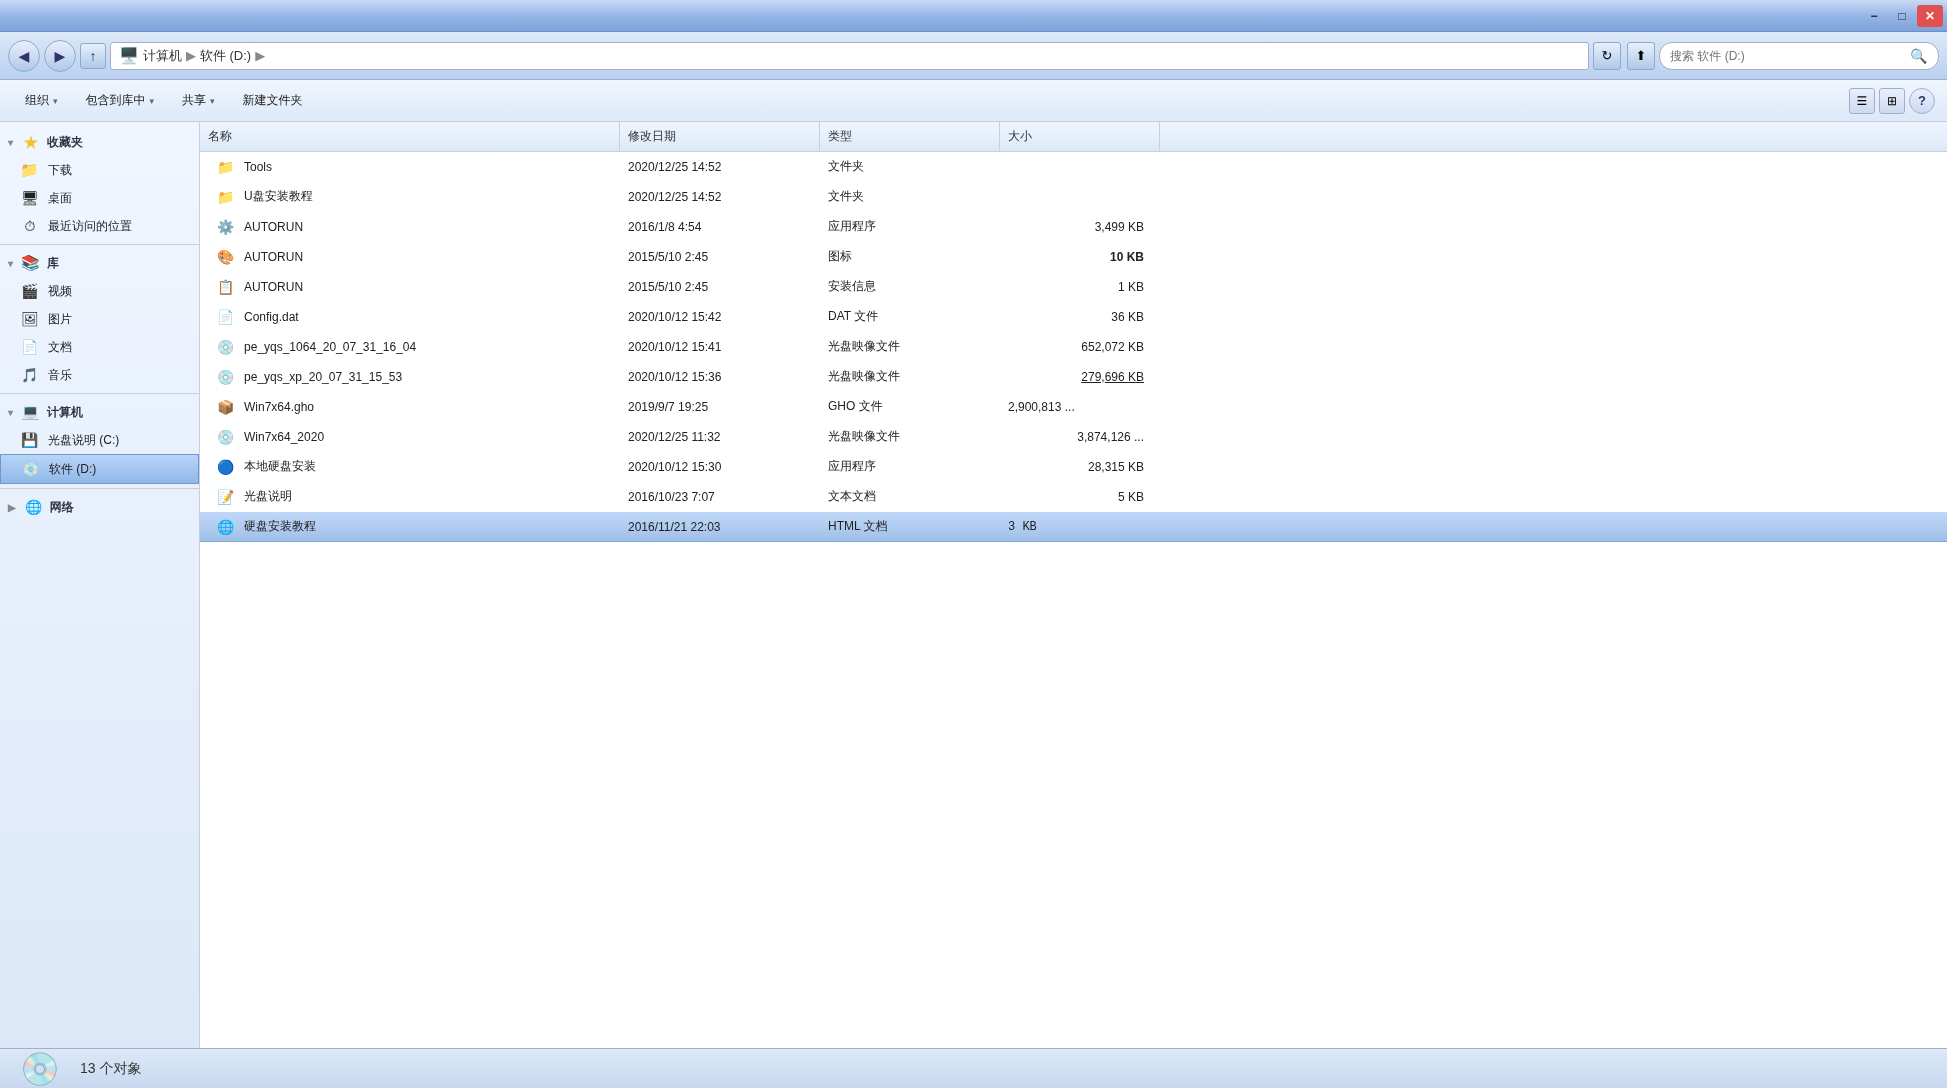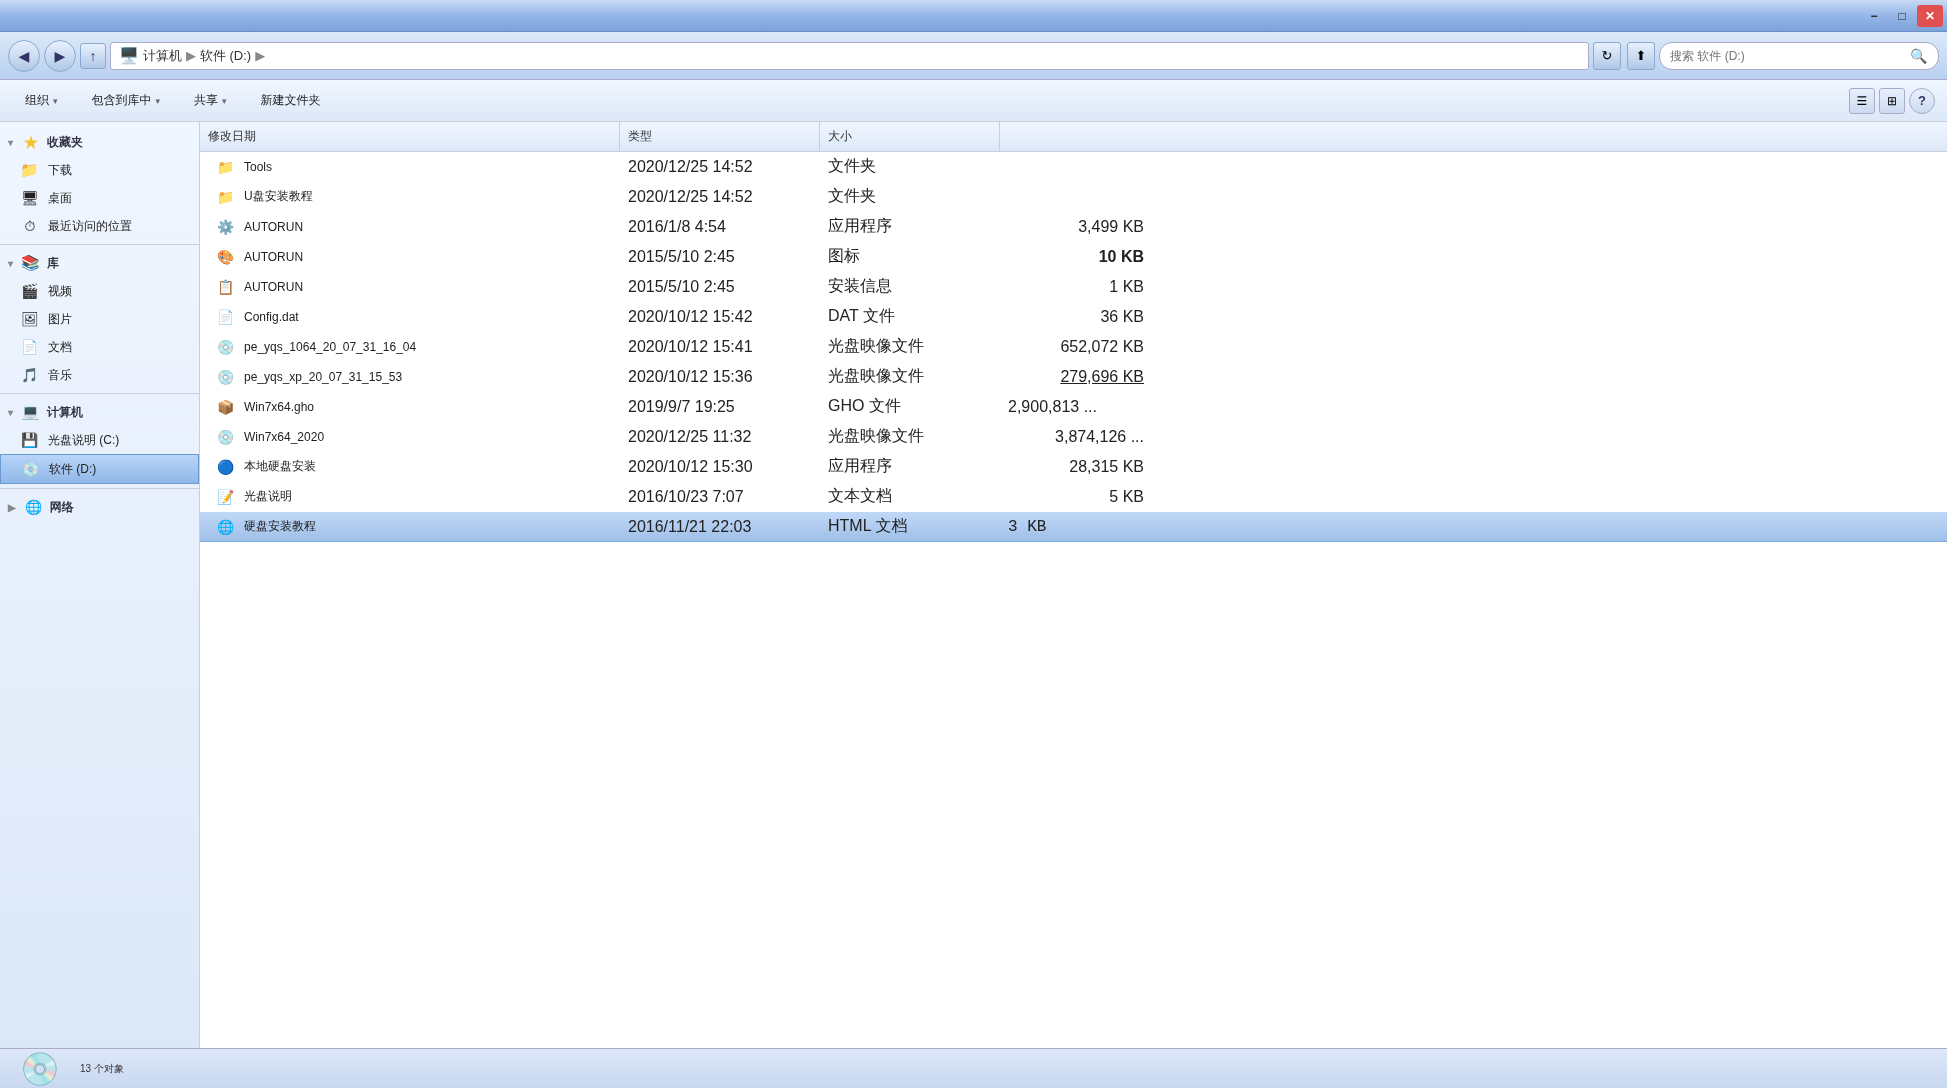--- a/index.html
+++ b/index.html
@@ -110,21 +110,21 @@
       font-family: inherit;
     }
 
     
     .toolbar {
       height: 42px;
       background: linear-gradient(to bottom, #f0f6ff, #dce8f8);
       display: flex;
       align-items: center;
       padding: 0 12px;
-      gap: 8px;
+      gap: 2px;
       border-bottom: 1px solid #ccd;
     }
     .toolbar-btn {
       height: 30px;
       padding: 0 12px;
       background: transparent;
       border: 1px solid transparent;
       border-radius: 3px;
       cursor: pointer;
       display: flex;
@@ -242,21 +242,21 @@
       width: 20px;
       height: 20px;
       display: flex;
       align-items: center;
       justify-content: center;
       flex-shrink: 0;
       font-size: 14px;
     }
     .file-cell {
       padding: 0 8px;
-      font-size: 16px;
+      font-size: 12px;
       color: #222;
     }
 
     
     .status-bar {
       height: 40px;
       background: linear-gradient(to bottom, #dce8f8, #c8d8f0);
       border-top: 1px solid #aac;
       display: flex;
       align-items: center;
@@ -264,21 +264,21 @@
       gap: 16px;
     }
     .status-icon {
       width: 48px;
       height: 36px;
       display: flex;
       align-items: center;
       justify-content: center;
     }
     .status-text {
-      font-size: 10px;
+      font-size: 14px;
       color: #333;
     }
 
     
     ::-webkit-scrollbar { width: 12px; }
     ::-webkit-scrollbar-track { background: #e8f0fc; }
     ::-webkit-scrollbar-thumb {
       background: linear-gradient(to right, #b0c8e8, #8aaacf);
       border-radius: 6px;
       border: 1px solid #7aaac0;
@@ -425,20 +425,23 @@
         <span class="sidebar-icon" style="font-size:14px;">🌐</span>
         <span>网络</span>
       </div>
     </div>
   </div>
 
   <div class="content-area">
 
     <div class="col-headers">
       <div class="col-header">
+        <span>名称</span>
+      </div>
+      <div class="col-header">
         <span>修改日期</span>
       </div>
       <div class="col-header">
         <span>类型</span>
       </div>
       <div class="col-header">
         <span>大小</span>
       </div>
     </div>
 

